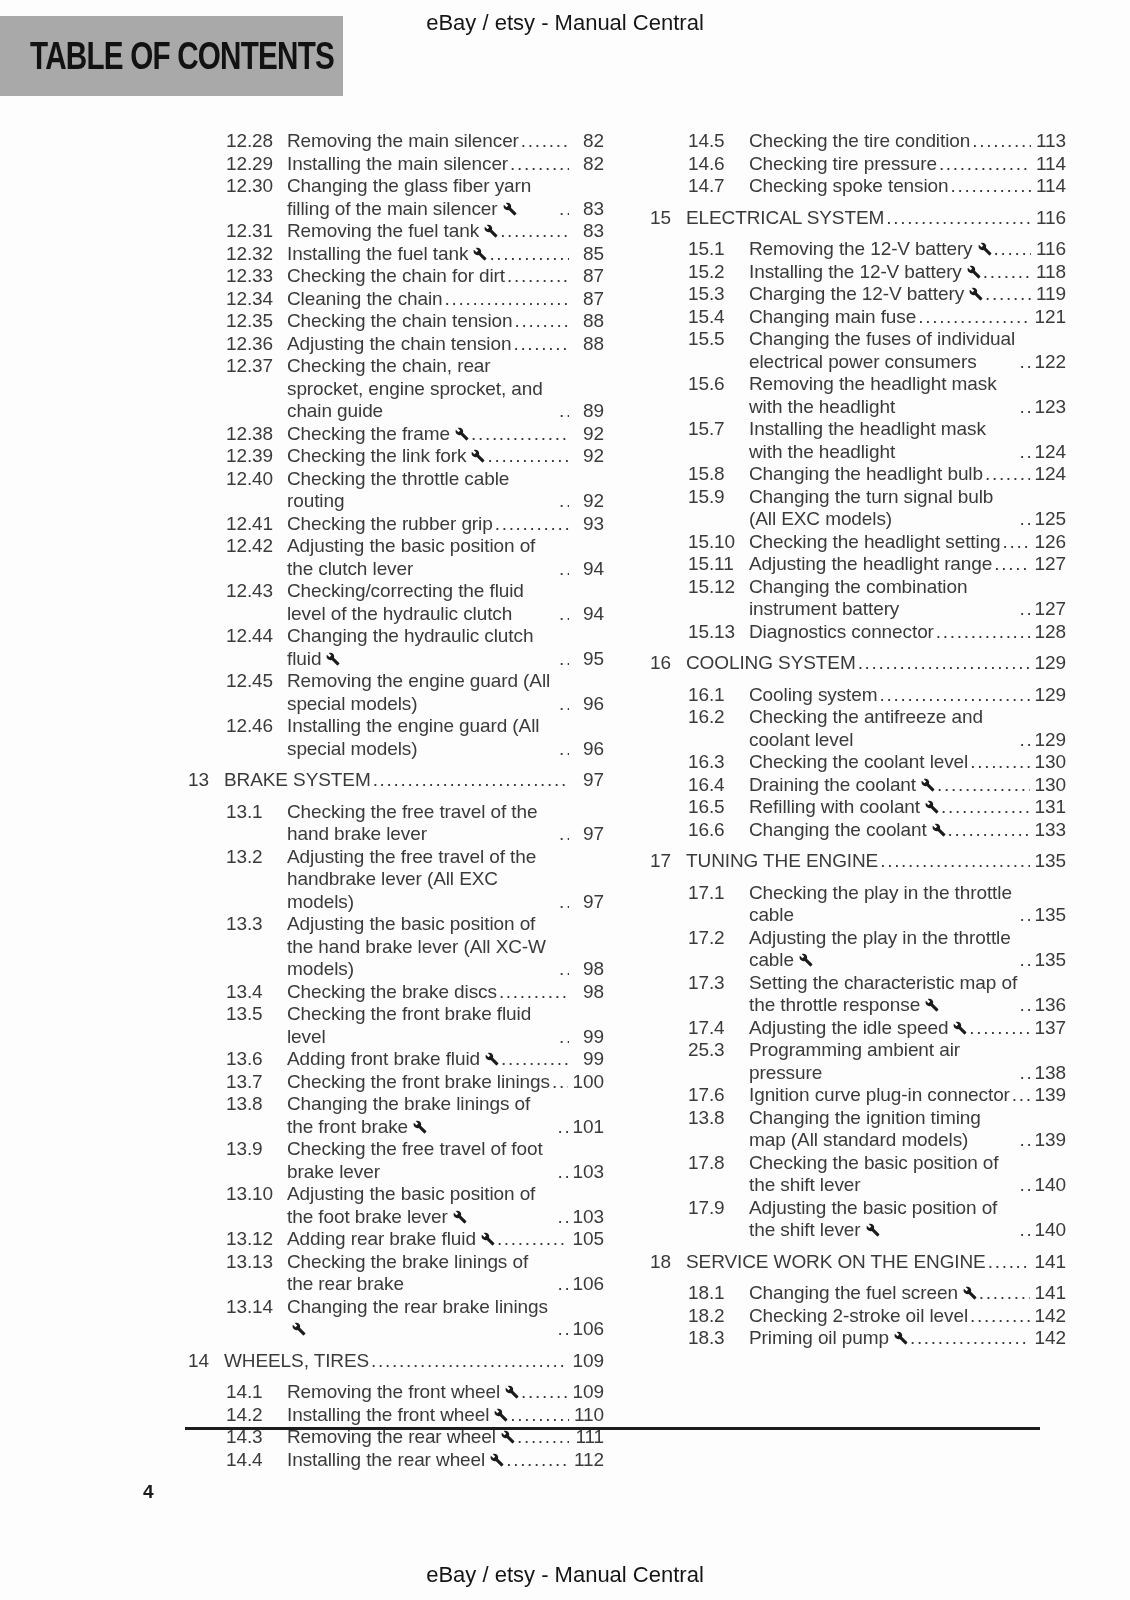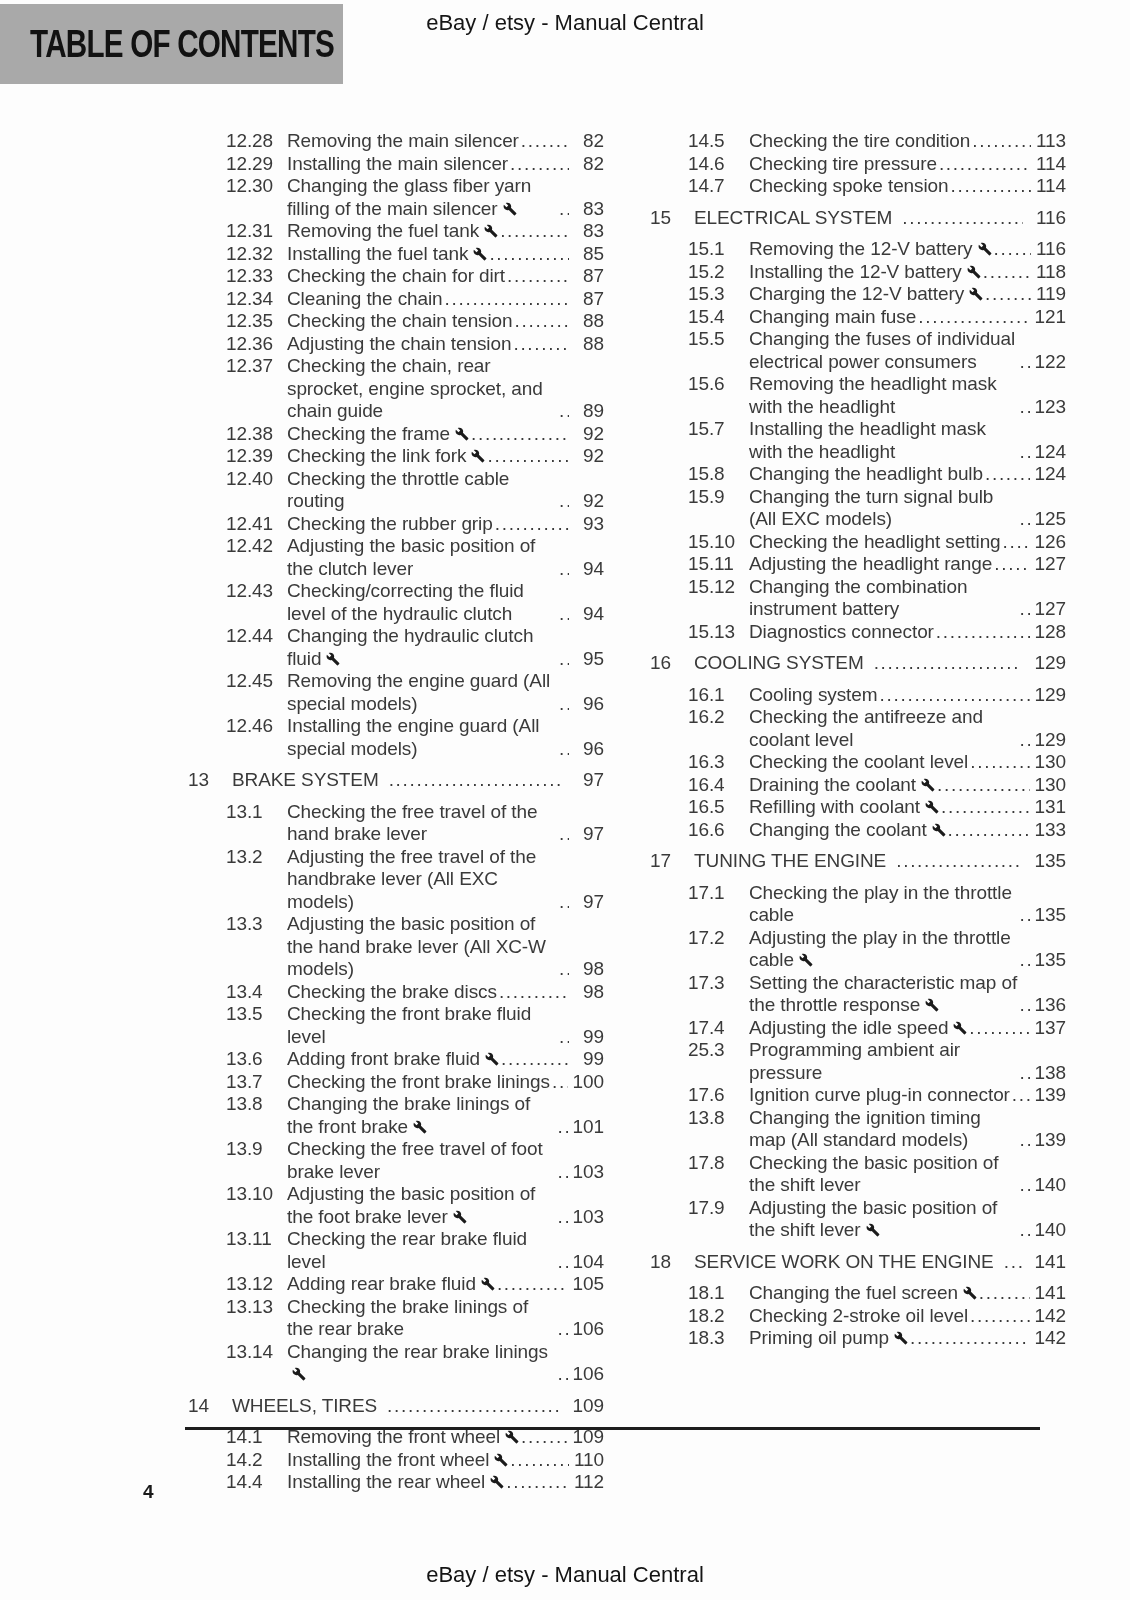--- a/index.html
+++ b/index.html
@@ -2,21 +2,21 @@
 <html><head>
 <meta charset="utf-8">
 <style>
   html,body { margin:0; padding:0; }
   body {
     width:1130px; height:1600px; position:relative; overflow:hidden;
     background:#fdfdfd; color:#3a3a3a;
     font-family:"Liberation Sans", sans-serif;
   }
   .toc-banner {
-    position:absolute; left:0; top:4px; width:343px; height:80px;
+    position:absolute; left:0; top:16px; width:343px; height:80px;
     background:#a9a9a9; display:flex; align-items:center;
   }
   .toc-banner .banner-text {
     font-size:38px; font-weight:bold; color:#121212; white-space:nowrap;
     letter-spacing:-1px; transform:scaleX(0.78); transform-origin:0 50%;
     margin-left:30px;
   }
   .header-watermark {
     position:absolute; top:10px; left:0; width:100%; text-align:center;
     font-size:22px; color:#161616;
@@ -24,21 +24,21 @@
   .col {
     position:absolute; top:130px; width:416px;
     font-size:19px; line-height:22.5px; letter-spacing:-0.1px;
   }
   .col-left  { left:188px; }
   .col-right { left:650px; }
   .row { display:flex; align-items:flex-end; }
   .row.section { padding-left:38px; }
   .row .num { align-self:flex-start; flex:0 0 61px; }
   .row.chapter .num { flex:0 0 36px; }
-  .row.chapter { margin:9px 0;gap:8px; }
+  .row.chapter { margin:9px 0; }
   .row .title { flex:0 1 auto; min-width:0; }
   .row .dots {
     flex:1 1 10px; min-width:10px; overflow:hidden; height:22.5px;
     margin-left:2px; position:relative;
   }
   .row .dots::after {
     content:"..........................................................................................................";
     position:absolute; left:0; bottom:0; white-space:nowrap; letter-spacing:1.7px;
   }
   .row .page { flex:0 0 auto; min-width:30px; text-align:right; padding-left:5px; }
@@ -263,26 +263,20 @@
       </div>
       <div class="row section">
         <span class="num">13.10</span>
         <span class="title">Adjusting the basic position of the foot brake lever<svg viewBox="0 0 24 24" class="wrench-svg">
             <path d="M22.7 19l-9.1-9.1c.9-2.3.4-5-1.5-6.9-2-2-5-2.4-7.4-1.3L9 6 6 9 1.6 4.7C.4 7.1.9 10.1 2.9 12.1c1.9 1.9 4.6 2.4 6.9 1.5l9.1 9.1c.4.4 1 .4 1.4 0l2.3-2.3c.5-.4.5-1.1.1-1.4z"></path>
           </svg></span>
         <span class="dots"></span>
         <span class="page">103</span>
       </div>
       <div class="row section">
-        <span class="num">13.11</span>
-        <span class="title">Checking the rear brake fluid level</span>
-        <span class="dots"></span>
-        <span class="page">104</span>
-      </div>
-      <div class="row section">
         <span class="num">13.12</span>
         <span class="title">Adding rear brake fluid<svg viewBox="0 0 24 24" class="wrench-svg">
             <path d="M22.7 19l-9.1-9.1c.9-2.3.4-5-1.5-6.9-2-2-5-2.4-7.4-1.3L9 6 6 9 1.6 4.7C.4 7.1.9 10.1 2.9 12.1c1.9 1.9 4.6 2.4 6.9 1.5l9.1 9.1c.4.4 1 .4 1.4 0l2.3-2.3c.5-.4.5-1.1.1-1.4z"></path>
           </svg></span>
         <span class="dots"></span>
         <span class="page">105</span>
       </div>
       <div class="row section">
         <span class="num">13.13</span>
         <span class="title">Checking the brake linings of the rear brake</span>
@@ -313,20 +307,28 @@
       </div>
       <div class="row section">
         <span class="num">14.2</span>
         <span class="title">Installing the front wheel<svg viewBox="0 0 24 24" class="wrench-svg">
             <path d="M22.7 19l-9.1-9.1c.9-2.3.4-5-1.5-6.9-2-2-5-2.4-7.4-1.3L9 6 6 9 1.6 4.7C.4 7.1.9 10.1 2.9 12.1c1.9 1.9 4.6 2.4 6.9 1.5l9.1 9.1c.4.4 1 .4 1.4 0l2.3-2.3c.5-.4.5-1.1.1-1.4z"></path>
           </svg></span>
         <span class="dots"></span>
         <span class="page">110</span>
       </div>
       <div class="row section">
+        <span class="num">14.3</span>
+        <span class="title">Removing the rear wheel<svg viewBox="0 0 24 24" class="wrench-svg">
+            <path d="M22.7 19l-9.1-9.1c.9-2.3.4-5-1.5-6.9-2-2-5-2.4-7.4-1.3L9 6 6 9 1.6 4.7C.4 7.1.9 10.1 2.9 12.1c1.9 1.9 4.6 2.4 6.9 1.5l9.1 9.1c.4.4 1 .4 1.4 0l2.3-2.3c.5-.4.5-1.1.1-1.4z"></path>
+          </svg></span>
+        <span class="dots"></span>
+        <span class="page">111</span>
+      </div>
+      <div class="row section">
         <span class="num">14.4</span>
         <span class="title">Installing the rear wheel<svg viewBox="0 0 24 24" class="wrench-svg">
             <path d="M22.7 19l-9.1-9.1c.9-2.3.4-5-1.5-6.9-2-2-5-2.4-7.4-1.3L9 6 6 9 1.6 4.7C.4 7.1.9 10.1 2.9 12.1c1.9 1.9 4.6 2.4 6.9 1.5l9.1 9.1c.4.4 1 .4 1.4 0l2.3-2.3c.5-.4.5-1.1.1-1.4z"></path>
           </svg></span>
         <span class="dots"></span>
         <span class="page">112</span>
       </div>
     </div>
   <div class="col col-right">
       <div class="row section">

